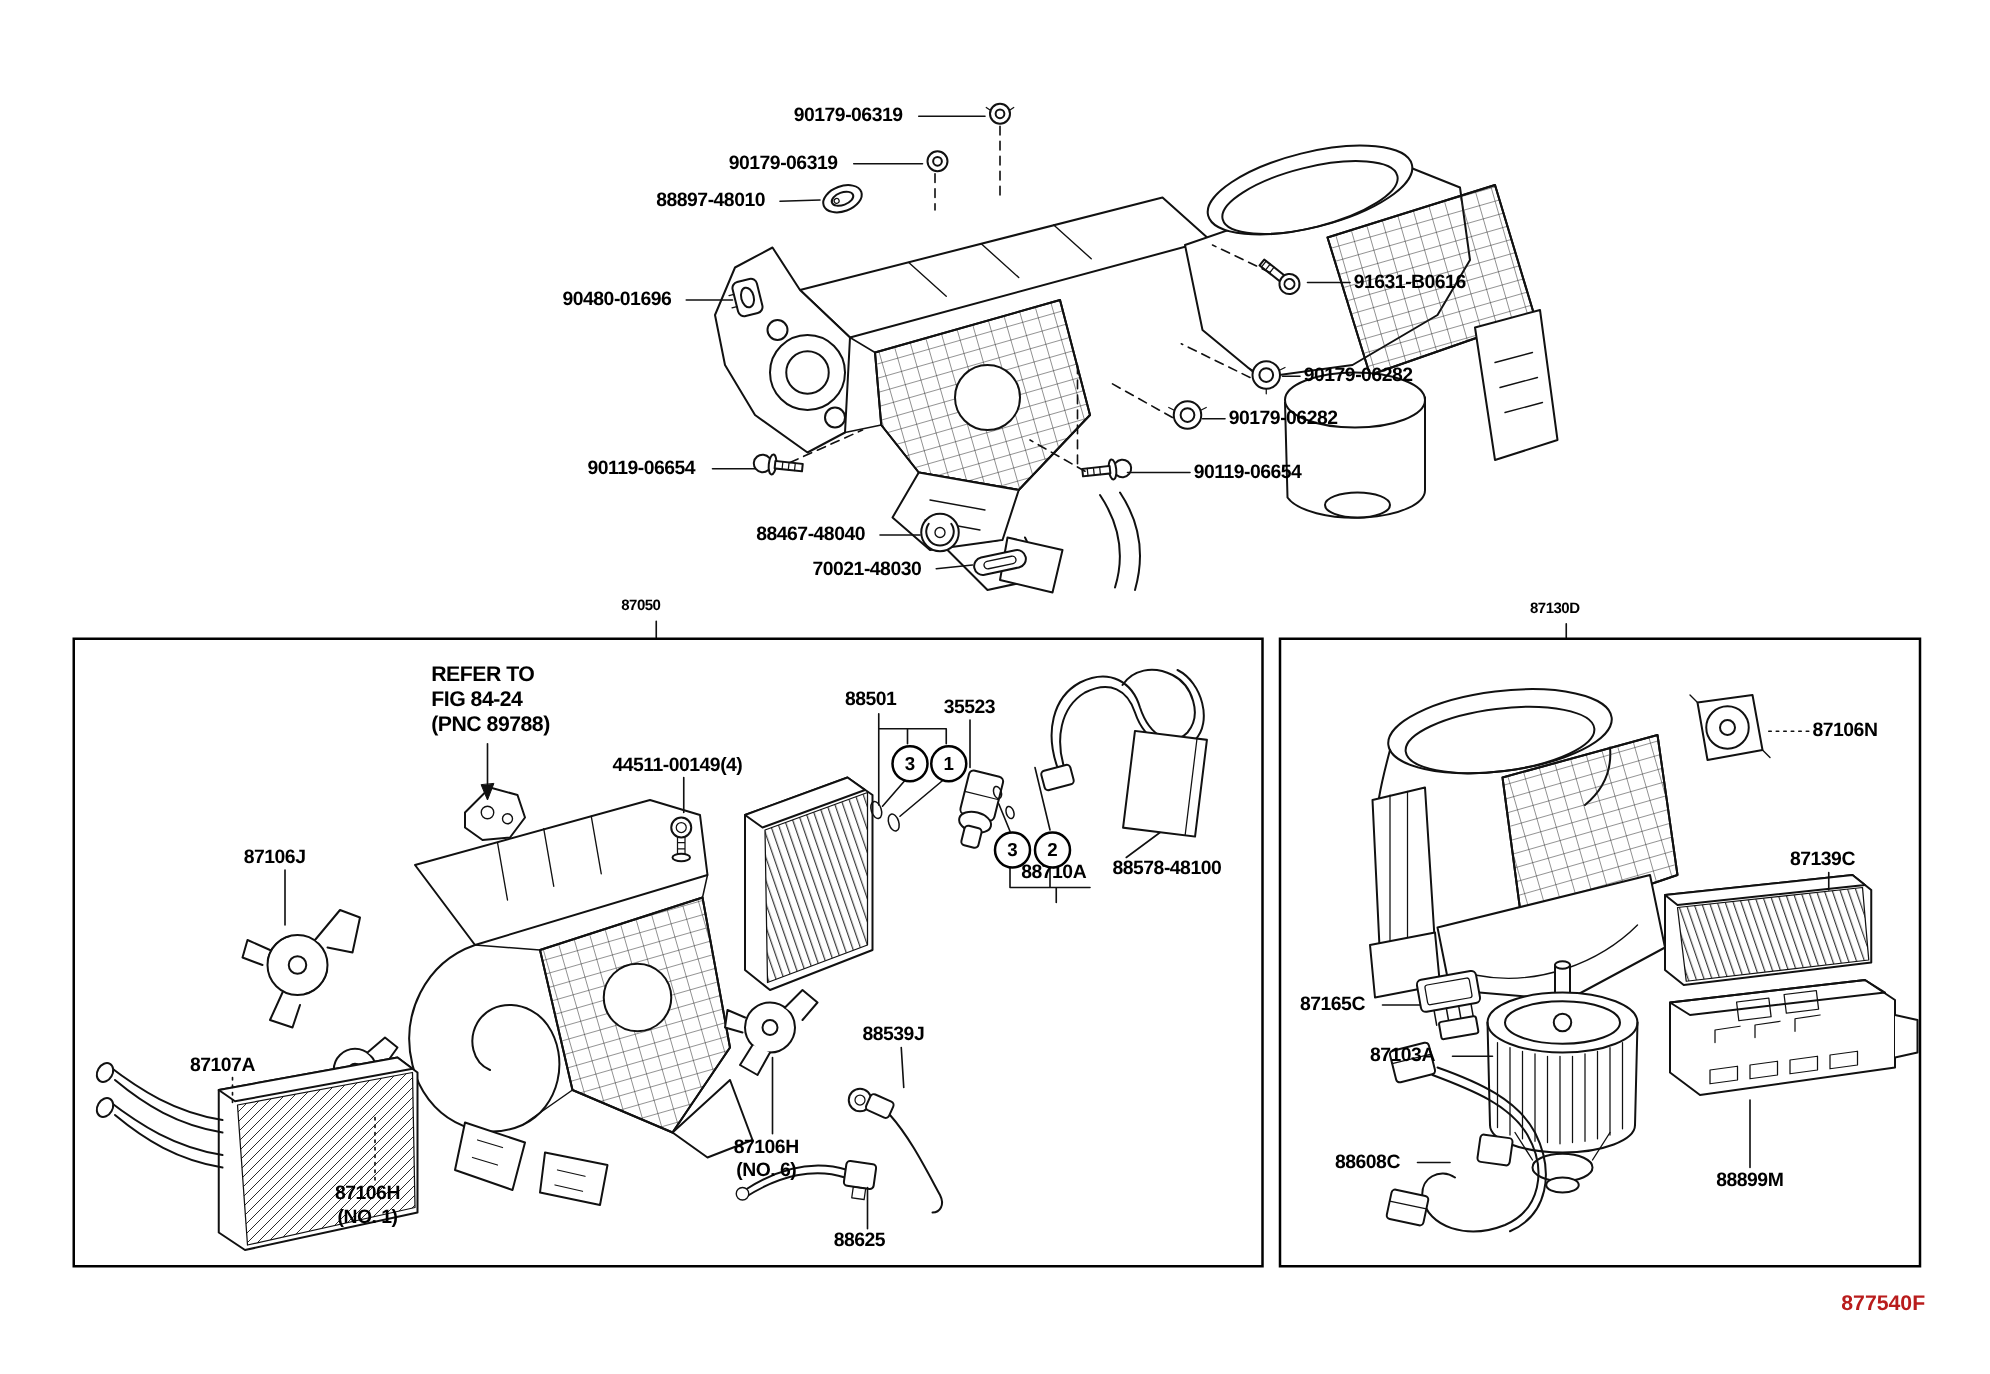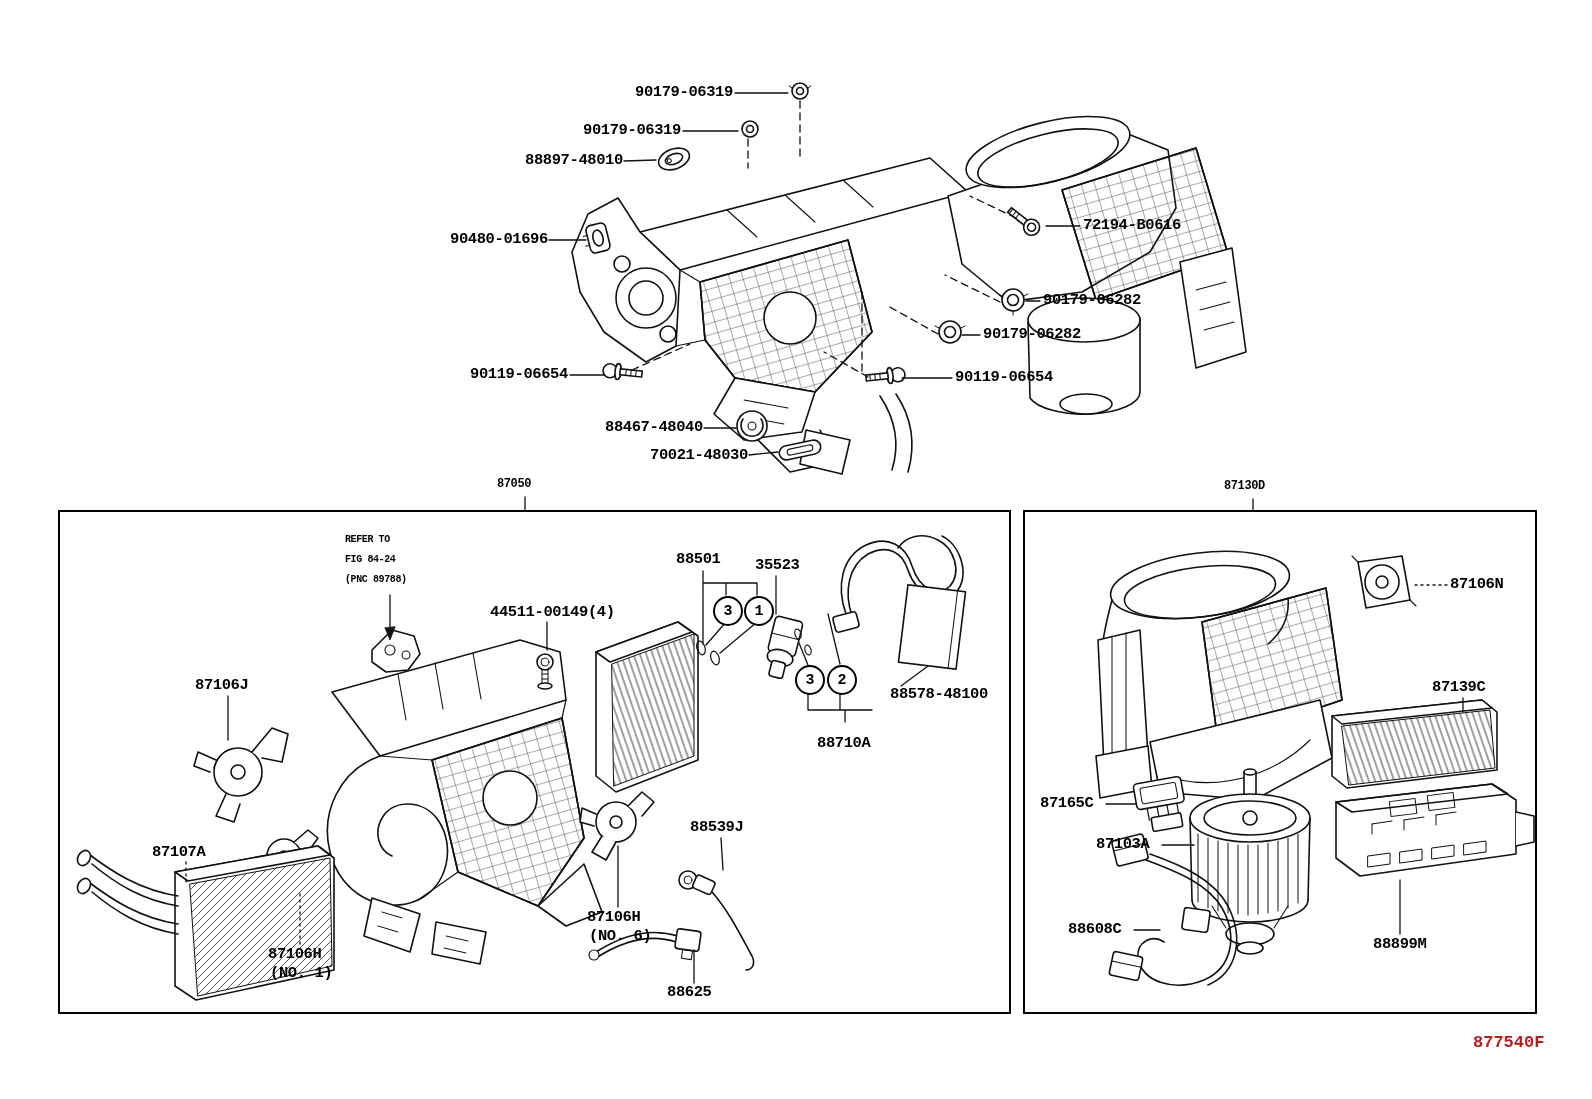--- a/index.html
+++ b/index.html
@@ -1,23 +1,23 @@
 <!DOCTYPE html>
 <html><head>
 <meta charset="utf-8">
 <style>
   html,body{margin:0;padding:0;background:#fff;}
   .stage{position:relative;width:1592px;height:1099px;background:#ffffff;overflow:hidden;
-         font-family:Liberation Mono, monospace;}
+         font-family:Liberation Sans, sans-serif;}
   .art{position:absolute;left:0;top:0;z-index:1;}
   .pbox{position:absolute;border:2px solid #000;z-index:2;background:transparent;}
   .lbl{position:absolute;z-index:3;font-weight:bold;font-size:15.5px;line-height:1;
        color:#000;white-space:nowrap;letter-spacing:-0.4px;}
   .lbl-title{font-size:12px;}
-  .note{position:absolute;z-index:3;font-weight:bold;font-size:10px;line-height:20px;
+  .note{position:absolute;z-index:3;font-weight:bold;font-size:17px;line-height:20px;
         color:#000;white-space:pre;letter-spacing:-0.4px;}
   .callout{position:absolute;z-index:4;width:26px;height:26px;border:2px solid #000;
            border-radius:50%;background:#fff;display:flex;align-items:center;justify-content:center;
            font-weight:bold;font-size:15px;color:#000;}
   .figcode{position:absolute;z-index:3;font-weight:bold;font-size:17px;color:#b91c1c;letter-spacing:0;}
 </style>
 </head>
 <body>
 
 <div class="stage">
@@ -321,35 +321,35 @@
   </g>
 </svg>
 
 <div class="pbox" style="left:58px;top:510px;width:949px;height:500px;"></div>
 <div class="pbox" style="left:1023px;top:510px;width:510px;height:500px;"></div>
 
 <div class="lbl" style="left:635px;top:85px">90179-06319</div>
 <div class="lbl" style="left:583px;top:123px">90179-06319</div>
 <div class="lbl" style="left:525px;top:153px">88897-48010</div>
 <div class="lbl" style="left:450px;top:232px">90480-01696</div>
-<div class="lbl" style="left:1083px;top:218px">72194-B0616</div>
+<div class="lbl" style="left:1083px;top:218px">91631-B0616</div>
 <div class="lbl" style="left:1043px;top:293px">90179-06282</div>
 <div class="lbl" style="left:983px;top:327px">90179-06282</div>
 <div class="lbl" style="left:470px;top:367px">90119-06654</div>
 <div class="lbl" style="left:955px;top:370px">90119-06654</div>
 <div class="lbl" style="left:605px;top:420px">88467-48040</div>
 <div class="lbl" style="left:650px;top:448px">70021-48030</div>
 
 <div class="lbl lbl-title" style="left:497px;top:478px">87050</div>
 <div class="note" style="left:345px;top:530px"><span>REFER TO</span><br><span>FIG 84-24</span><br><span>(PNC 89788)</span></div>
 <div class="lbl" style="left:490px;top:605px">44511-00149(4)</div>
 <div class="lbl" style="left:676px;top:552px">88501</div>
 <div class="lbl" style="left:755px;top:558px">35523</div>
 <div class="lbl" style="left:890px;top:687px">88578-48100</div>
-<div class="lbl" style="left:817px;top:736px">88710A</div>
+<div class="lbl" style="left:817px;top:690px">88710A</div>
 <div class="lbl" style="left:195px;top:678px">87106J</div>
 <div class="lbl" style="left:152px;top:845px">87107A</div>
 <div class="lbl" style="left:268px;top:947px">87106H</div>
 <div class="lbl" style="left:270px;top:966px">(NO. 1)</div>
 <div class="lbl" style="left:587px;top:910px">87106H</div>
 <div class="lbl" style="left:589px;top:929px">(NO. 6)</div>
 <div class="lbl" style="left:690px;top:820px">88539J</div>
 <div class="lbl" style="left:667px;top:985px">88625</div>
 
 <div class="callout" style="left:713px;top:596px">3</div>

